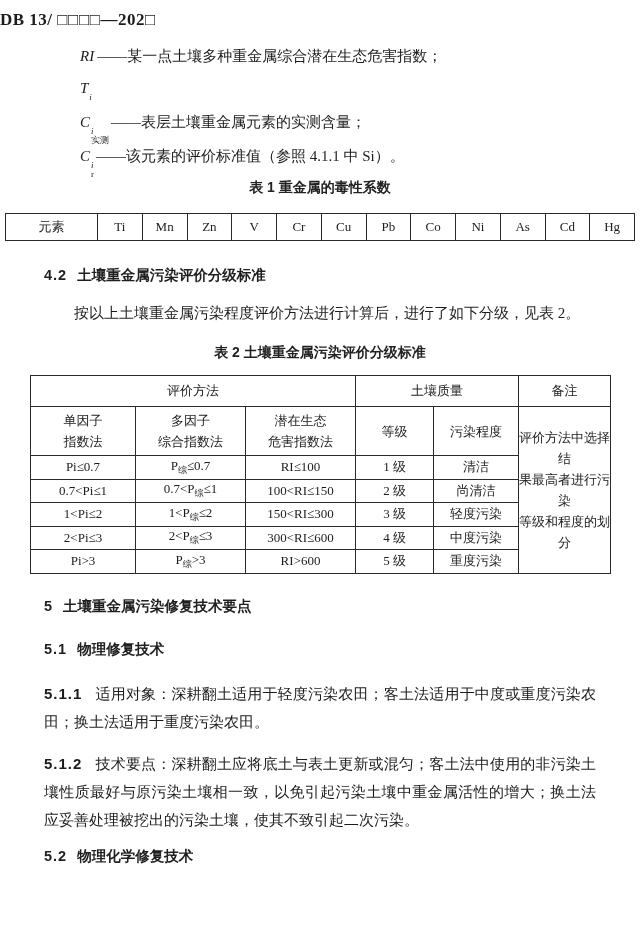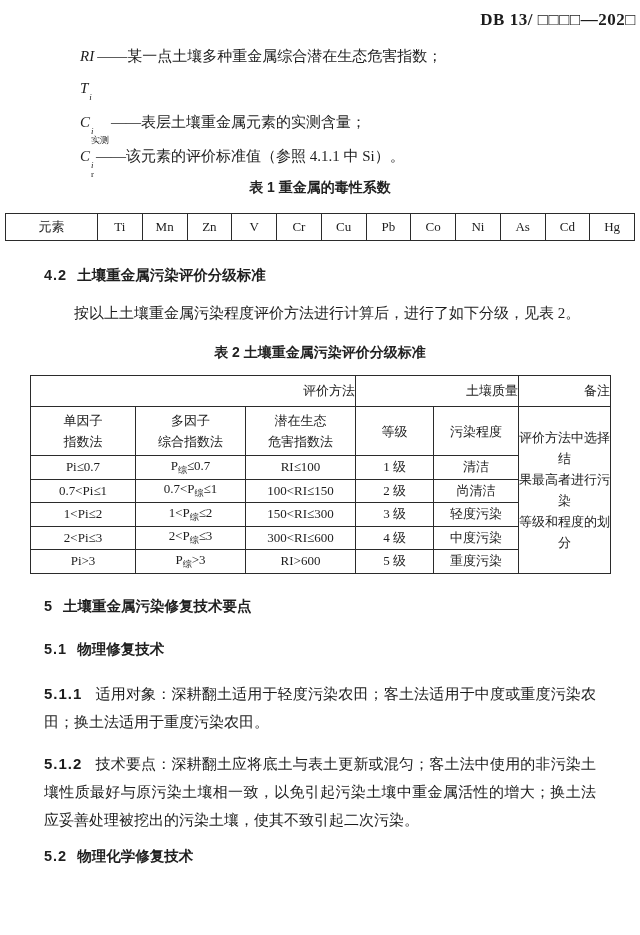--- a/index.html
+++ b/index.html
@@ -5,22 +5,21 @@
   * { margin: 0; padding: 0; box-sizing: border-box; }
   html, body { width: 640px; background: #ffffff; }
   body {
     position: relative;
     width: 640px; height: 935px;
     overflow: hidden;
     font-family: "Liberation Serif", serif;
     color: #1c1c1c;
   }
   .doc-header {
-    padding: 10px 4px 0 0;
-    text-align: right;
+    padding: 10px 20px 0 0;
     font-size: 17px;
     font-weight: bold;
     letter-spacing: 0.5px;
   }
   .definitions { margin: 15px 40px 0 80px; font-size: 15px; }
   .def-line { line-height: 23px; white-space: nowrap; }
   .def-sym { font-style: italic; font-family: "Liberation Serif", serif; }
   .supsub {
     display: inline-flex; flex-direction: column;
     vertical-align: -7px; line-height: 1;
@@ -33,21 +32,21 @@
     font-weight: bold; font-size: 14px; color: #222;
   }
   .t1-title { margin-top: 0; }
   .t2-title { margin-top: 21px; }
   table { border-collapse: collapse; table-layout: fixed; }
   td { border: 1px solid #2b2b2b; text-align: center; vertical-align: middle; font-size: 13px; }
   .table1 { margin: 16px auto 0 auto; width: 630px; }
   .table1 td { height: 27px; }
   .table1 .rowhead { font-size: 13px; }
   .table2 { margin: 13px 0 0 30px; width: 580px; }
-  .table2 .h1 td { height: 31px; text-align: right; }
+  .table2 .h1 td { height: 31px; }
   .table2 .h2 td { height: 49px; white-space: pre-line; line-height: 21px; }
   .table2 .dr td { height: 23.5px; }
   .table2 .note-cell { white-space: pre-line; line-height: 33px; font-size: 13px; }
   .psub { font-size: 9px; vertical-align: -3px; }
   .sec-heading {
     margin-left: 44px; font-family: "Liberation Sans", sans-serif;
     font-weight: bold; font-size: 14.5px; color: #1f1f1f;
   }
   .h-num { margin-right: 10px; letter-spacing: 1px; }
   .sec42 { margin-top: 25px; }

